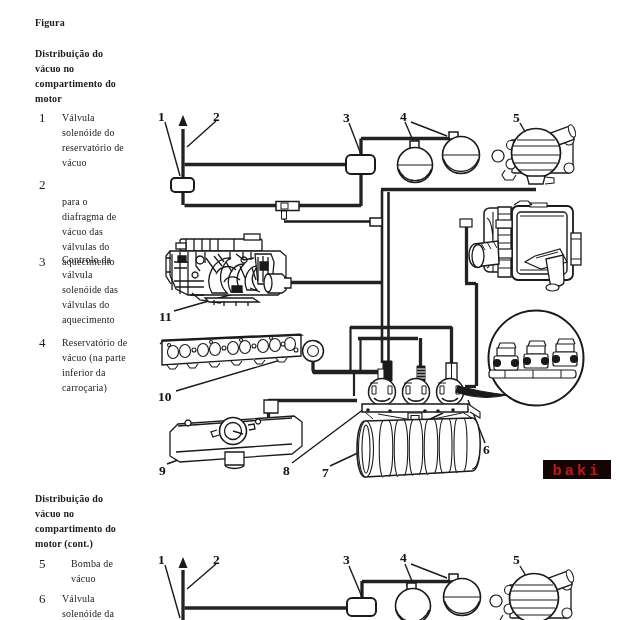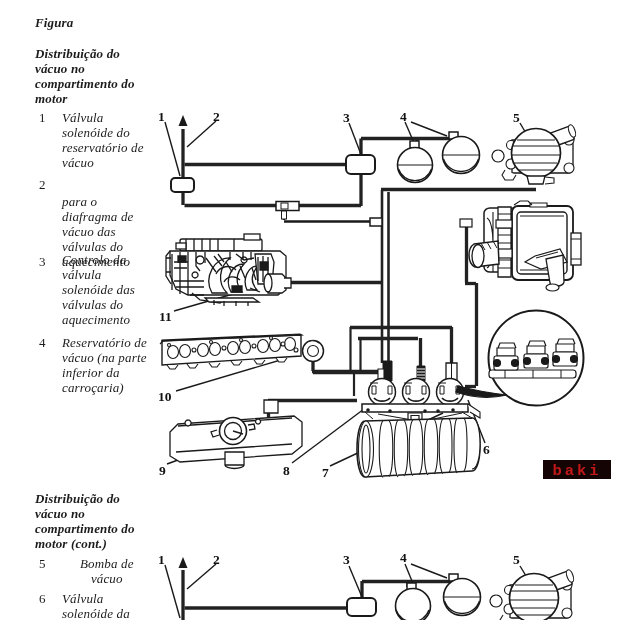--- a/index.html
+++ b/index.html
@@ -1,38 +1,38 @@
 <!DOCTYPE html>
 <html><head>
 <meta charset="utf-8">
 <style>
   html,body{margin:0;padding:0;}
   body{width:620px;height:620px;overflow:hidden;background:#ffffff;
        font-family:"Liberation Serif", serif;color:#1c1c1c;position:relative;}
-  .txt{position:absolute;font-size:13px;line-height:15px;letter-spacing:0.15px;font-style:italic;}
+  .txt{position:absolute;font-size:10px;line-height:15px;letter-spacing:0.15px;}
   .b{font-weight:bold;}
   .num{position:absolute;font-size:13px;line-height:15px;}
   svg{position:absolute;left:0;top:0;}
   .lbl{font-family:"Liberation Serif",serif;font-weight:bold;font-size:13.5px;fill:#111;}
 </style>
 </head>
 <body>
 <div class="txt b" style="left:35px;top:15px;">Figura</div>
 <div class="txt b" style="left:35px;top:46px;">Distribuição do<br>vácuo no<br>compartimento do<br>motor</div>
 <div class="num" style="left:39px;top:110px;">1</div>
 <div class="txt" style="left:62px;top:110px;">Válvula<br>solenóide do<br>reservatório de<br>vácuo</div>
 <div class="num" style="left:39px;top:177px;">2</div>
 <div class="txt" style="left:62px;top:194px;">para o<br>diafragma de<br>vácuo das<br>válvulas do<br>aquecimento</div>
 <div class="num" style="left:39px;top:254px;">3</div>
 <div class="txt" style="left:62px;top:252px;">Controlo da<br>válvula<br>solenóide das<br>válvulas do<br>aquecimento</div>
 <div class="num" style="left:39px;top:335px;">4</div>
 <div class="txt" style="left:62px;top:335px;">Reservatório de<br>vácuo (na parte<br>inferior da<br>carroçaria)</div>
 <div class="txt b" style="left:35px;top:491px;">Distribuição do<br>vácuo no<br>compartimento do<br>motor (cont.)</div>
 <div class="num" style="left:39px;top:556px;">5</div>
-<div class="txt" style="left:80px;top:556px;text-align:center;">Bomba de<br>vácuo</div>
+<div class="txt" style="left:71px;top:556px;">Bomba de<br>vácuo</div>
 <div class="num" style="left:39px;top:591px;">6</div>
 <div class="txt" style="left:62px;top:591px;">Válvula<br>solenóide da<br>válvula de</div>
 
 <svg width="620" height="620" viewBox="0 0 620 620">
 <g fill="none" stroke="#222" stroke-width="3.3">
 
   <path d="M183,129 V179"></path>
   <path d="M183,192 V205"></path>
   <path d="M184.5,205.5 H361"></path>
   <path d="M361,206 V173"></path>

